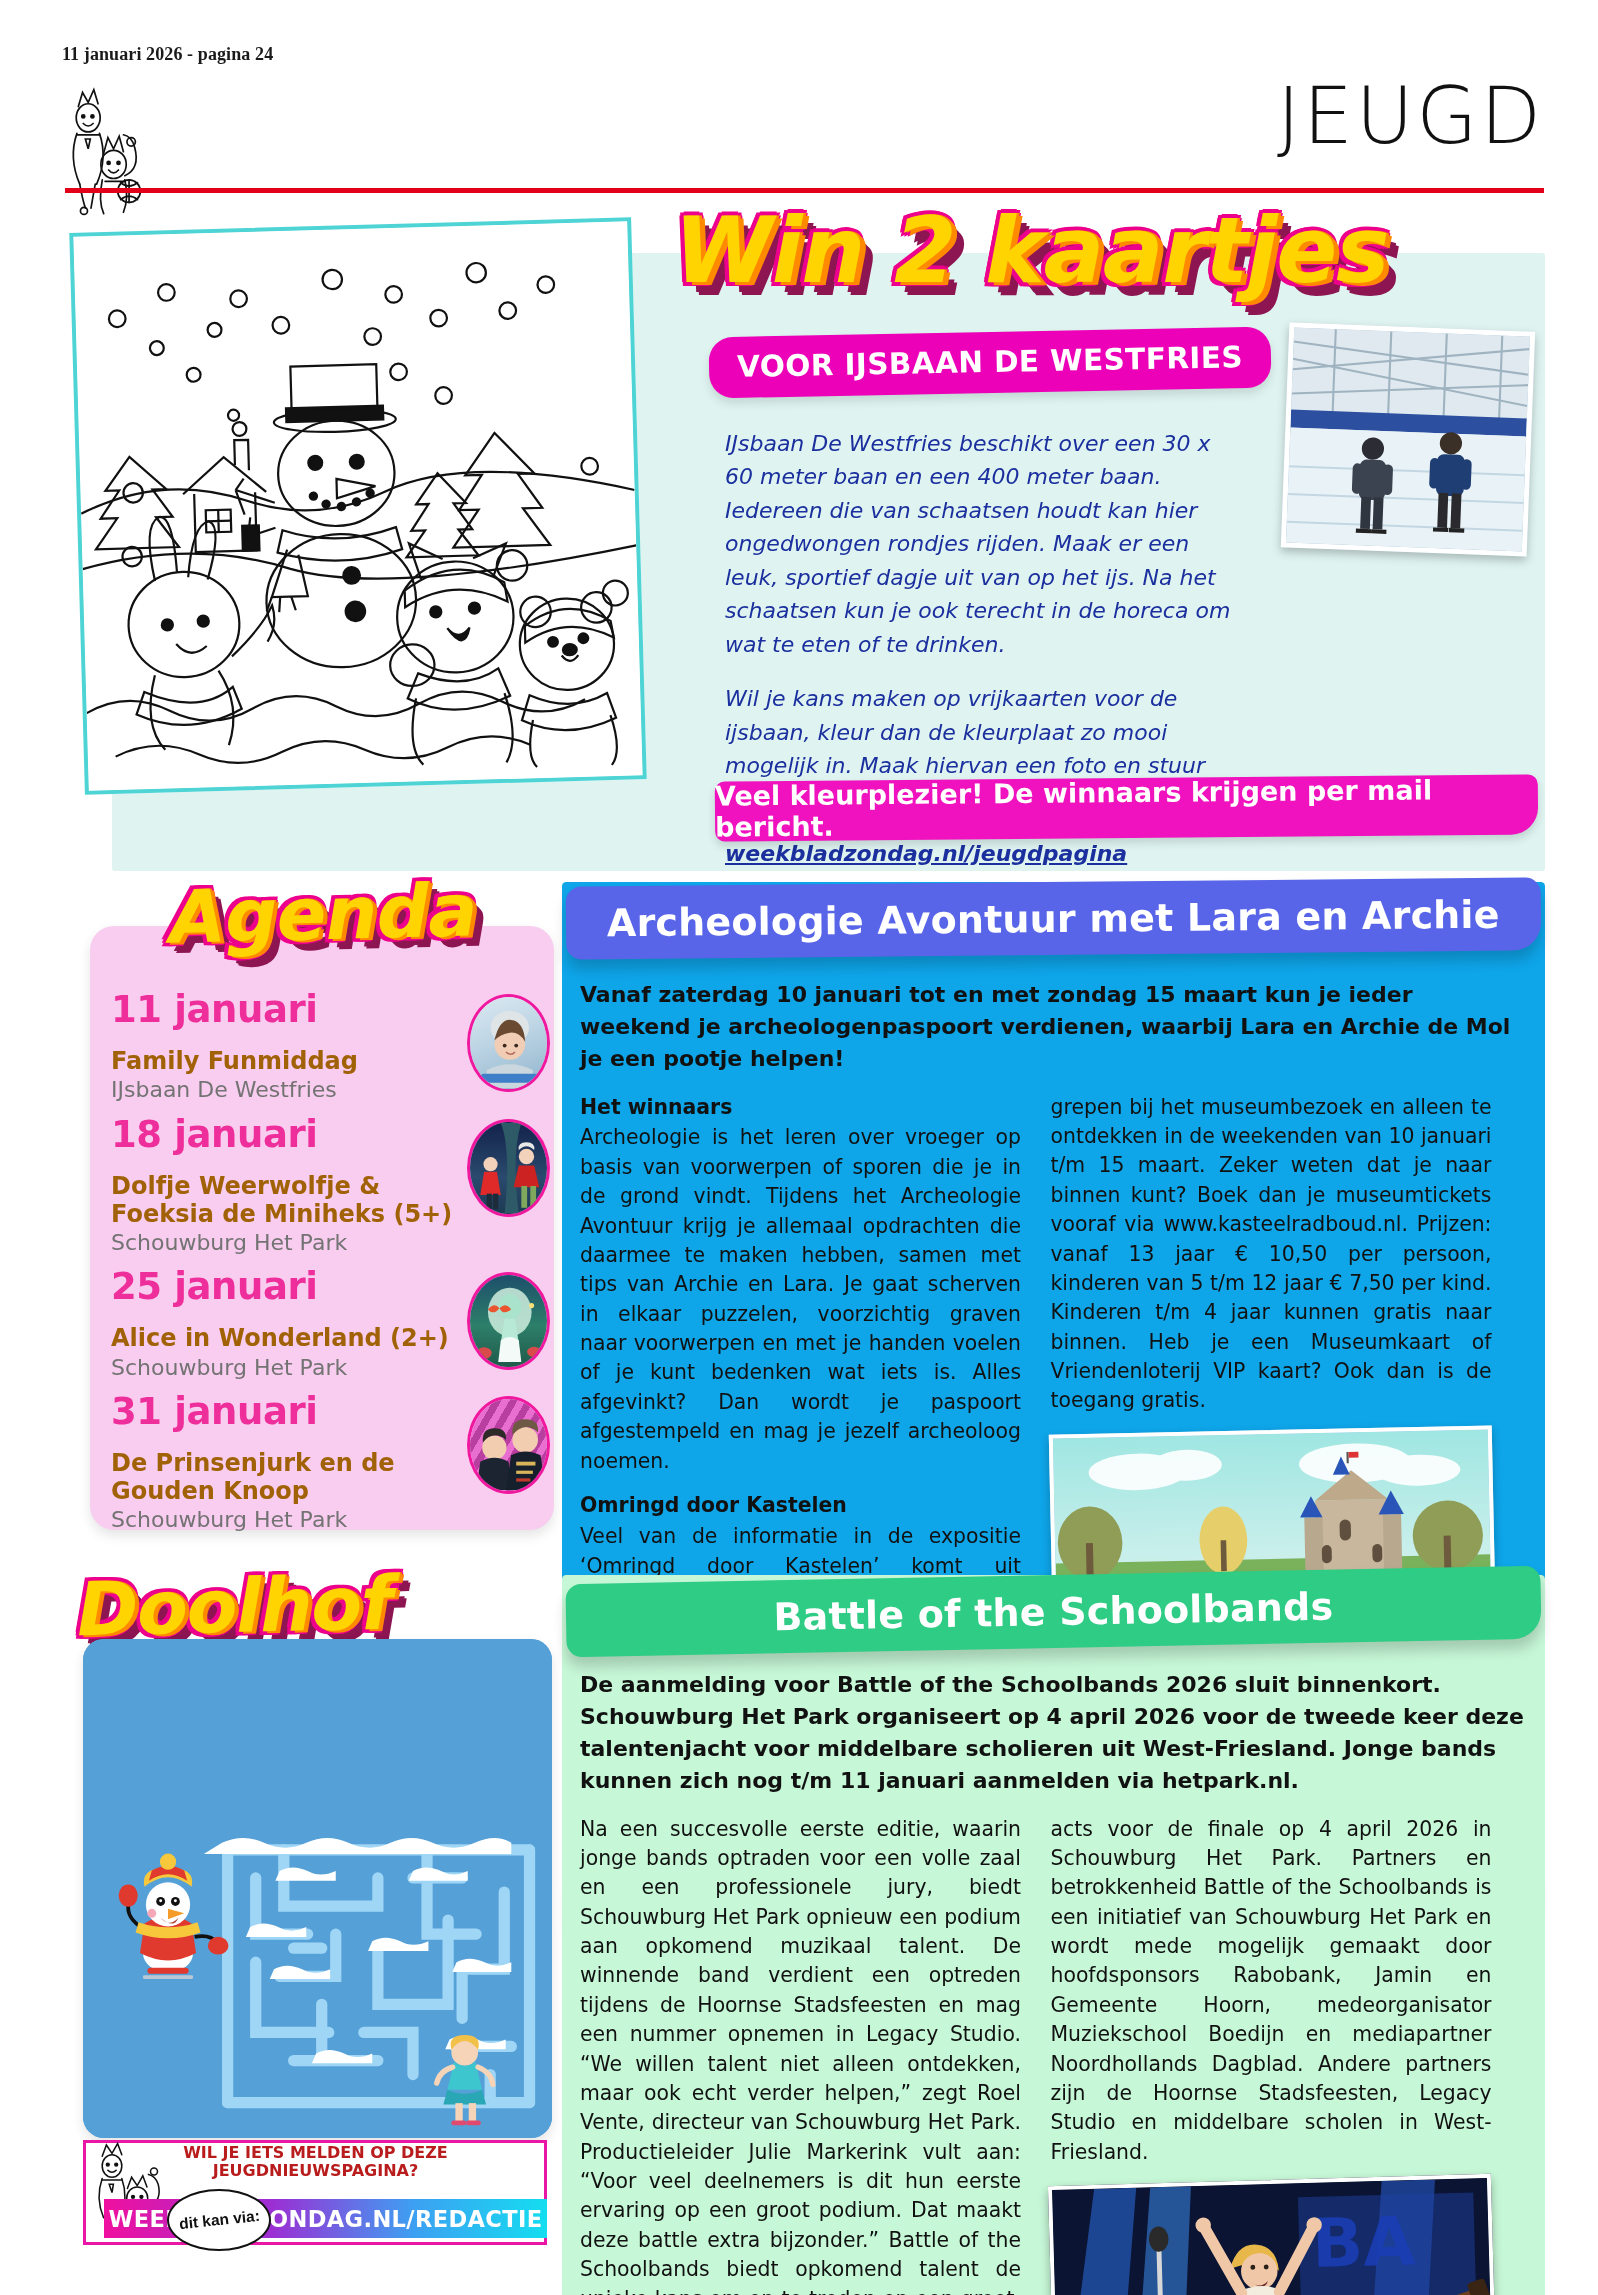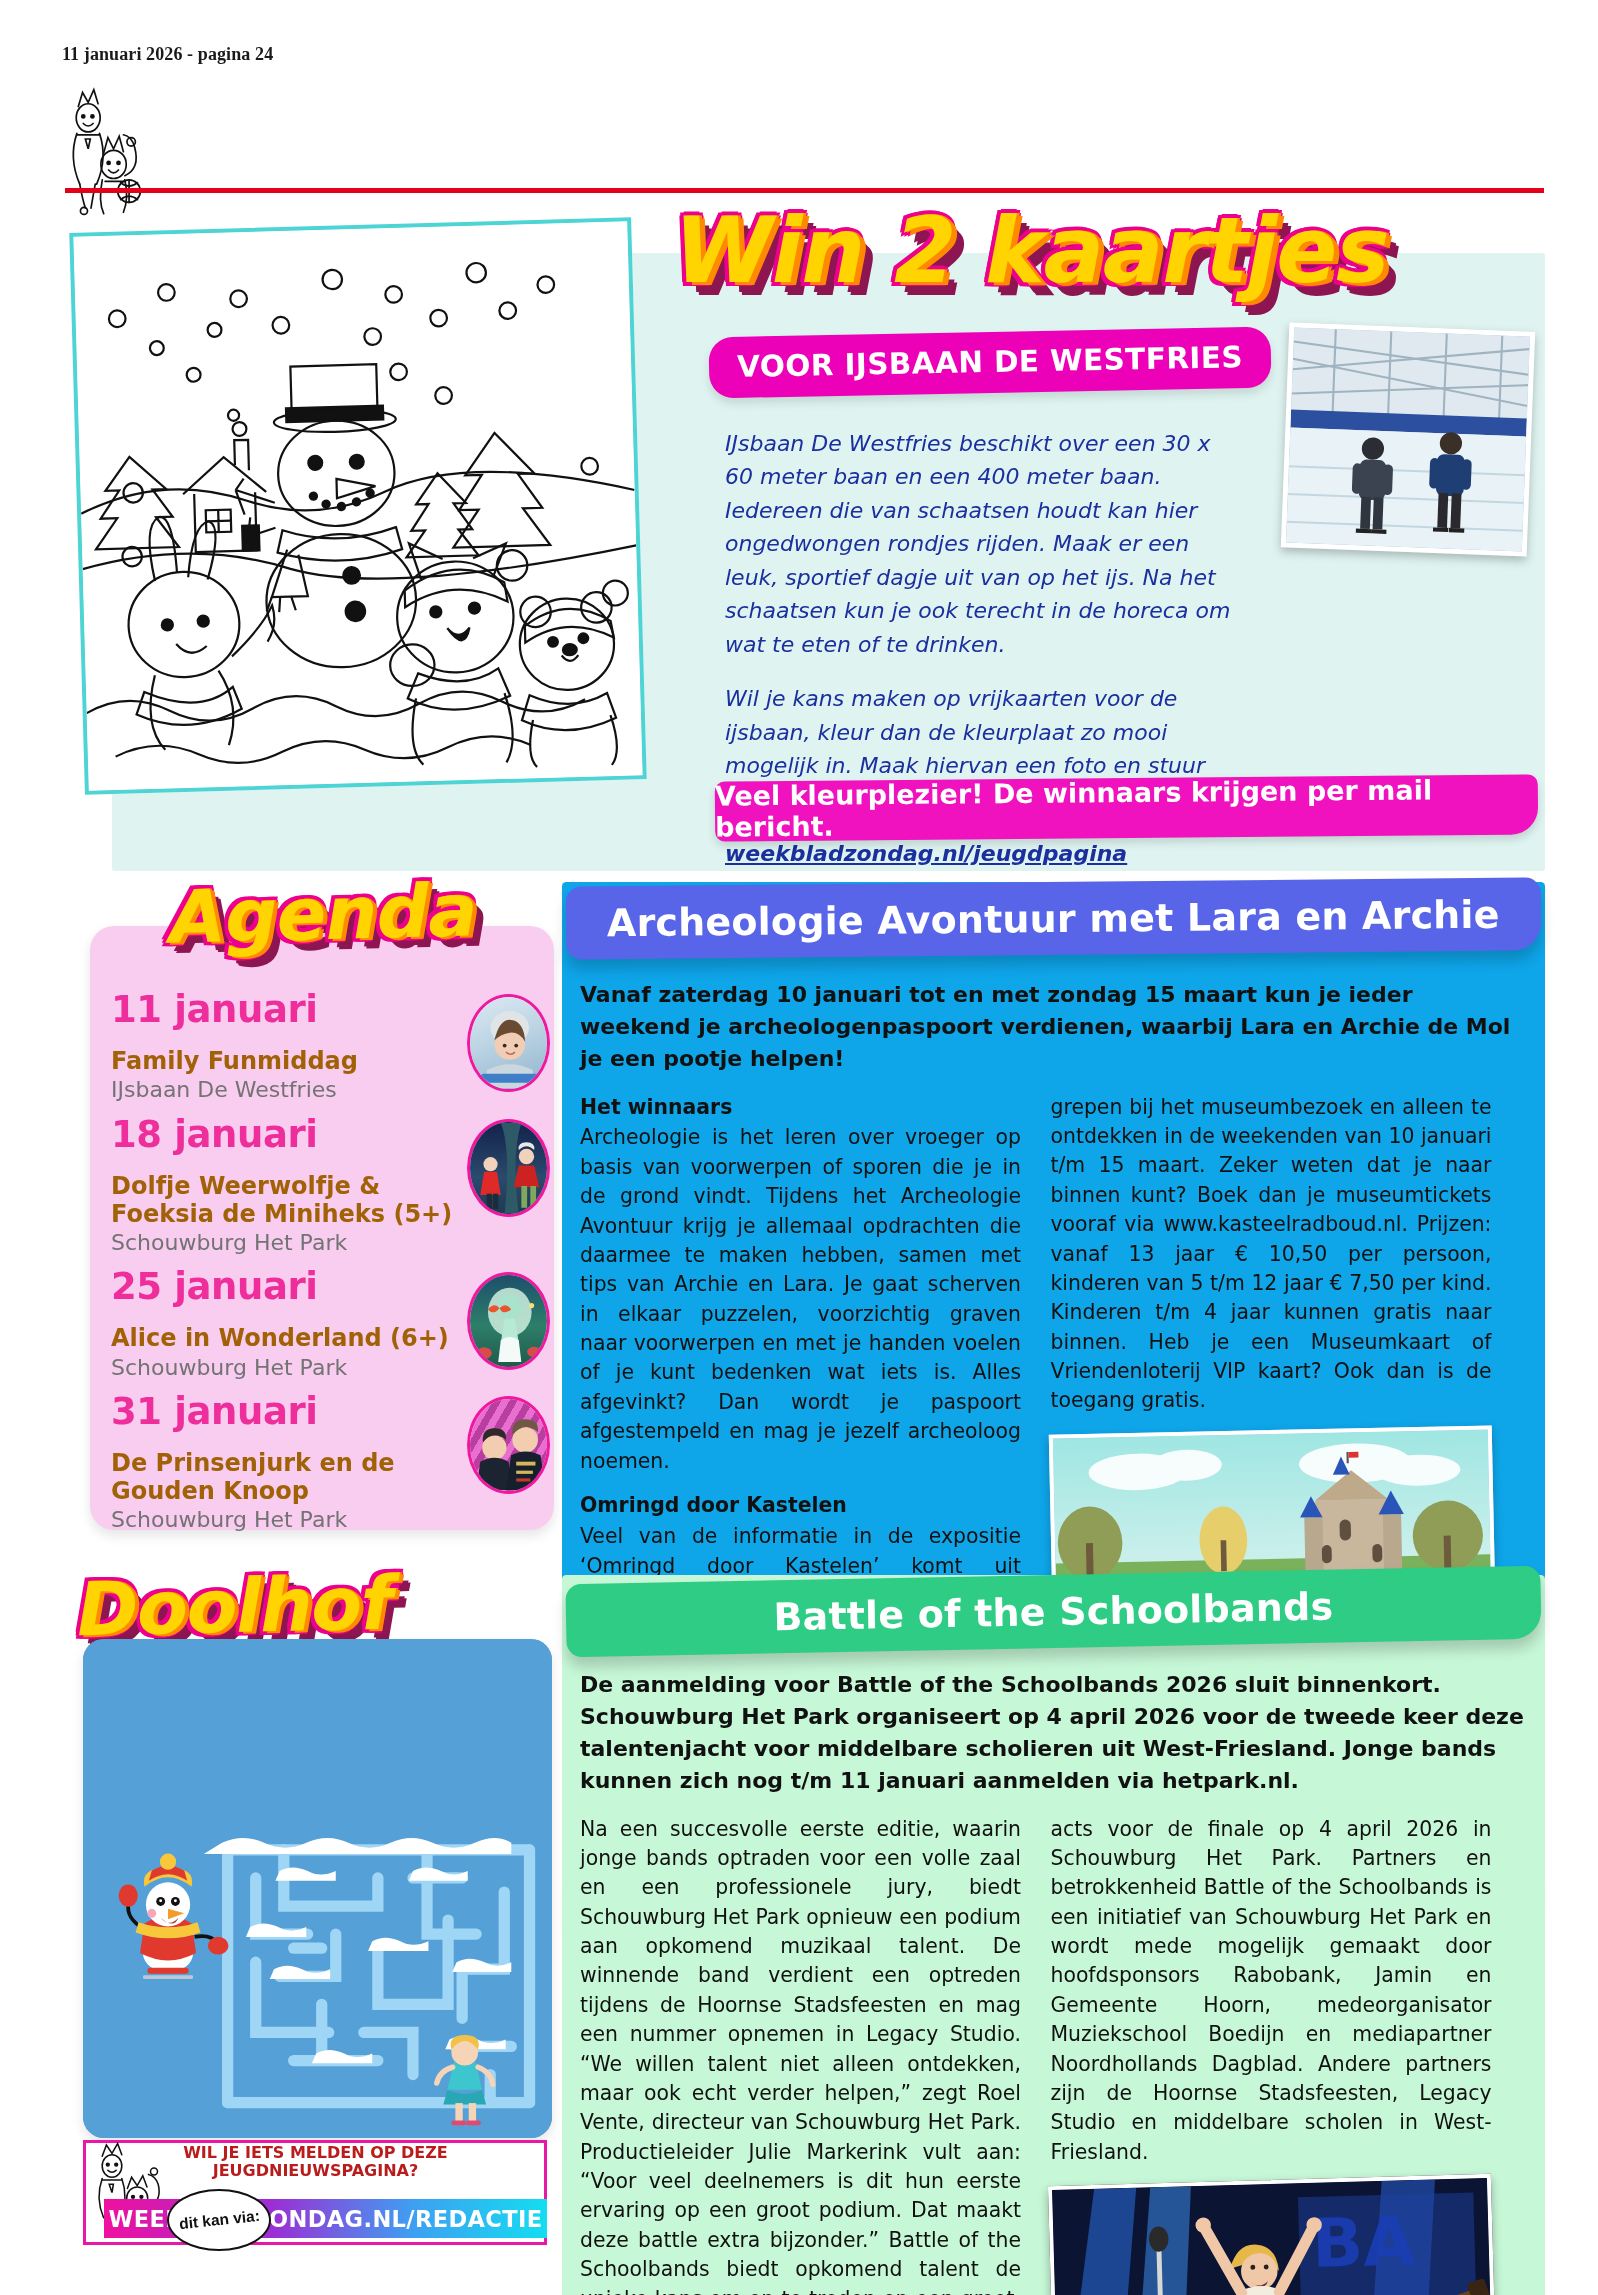--- a/index.html
+++ b/index.html
@@ -260,20 +260,21 @@
       <path d="M69 132 q7 8 14 0"></path>
       <path d="M60 146 q-6 30 2 48 M92 146 q6 26 -2 46"></path>
       <path d="M64 148 h28"></path>
       <path d="M92 140 q22 -10 14 -40 q-4 -16 -16 -18"></path>
       <circle cx="101" cy="92" r="6"></circle>
       <circle cx="98" cy="162" r="16"></circle>
       <path d="M82 162 h32 M98 146 v32 M86 150 q12 10 24 0 M86 174 q12 -10 24 0"></path>
     </svg>
   </div>
 
+  <div class="jeugd-title">JEUGD</div>
   <div class="red-rule"></div>
 
   <div class="win-panel"></div>
 
   <div class="kleurplaat">
     <svg viewBox="0 0 400 400">
       <rect width="400" height="400" fill="#fff"></rect>
       <g fill="none" stroke="#111" stroke-width="1.6">
 
         <circle cx="30" cy="60" r="6"></circle>
@@ -471,21 +472,21 @@
             <path d="M76 66 h24 l8 34 h-40z" fill="#cc2222"></path>
             <rect x="80" y="98" width="9" height="34" fill="#7fa85c"></rect>
             <rect x="94" y="98" width="9" height="34" fill="#7fa85c"></rect>
           </svg>
         </div>
       </div>
     </div>
 
     <div class="agenda-item">
       <div class="agenda-date">25 januari</div>
-      <div class="agenda-name">Alice in Wonderland (6+)</div>
+      <div class="agenda-name">Alice in Wonderland (2+)</div>
       <div class="agenda-venue">Schouwburg Het Park</div>
       <div class="agenda-thumb">
         <div style="background:linear-gradient(180deg,#1d4f6b 0%,#2d7f6a 55%,#1f5a49 100%);position:relative;">
           <svg viewBox="0 0 120 140" style="position:absolute;inset:0;width:100%;height:100%">
             <ellipse cx="62" cy="56" rx="34" ry="38" fill="#cfeede" opacity=".85"></ellipse>
             <ellipse cx="62" cy="48" rx="18" ry="20" fill="#a9e3cc"></ellipse>
             <path d="M54 66 h16 l6 38 h-28z" fill="#b7e9d6"></path>
             <path d="M56 104 q8 22 16 0 q-4 16 -16 0z" fill="#ffffff"></path>
             <circle cx="62" cy="108" r="9" fill="#e8f7f0"></circle>
             <path d="M48 100 q14 -10 28 0 l4 34 h-36z" fill="#f3faf7"></path>

